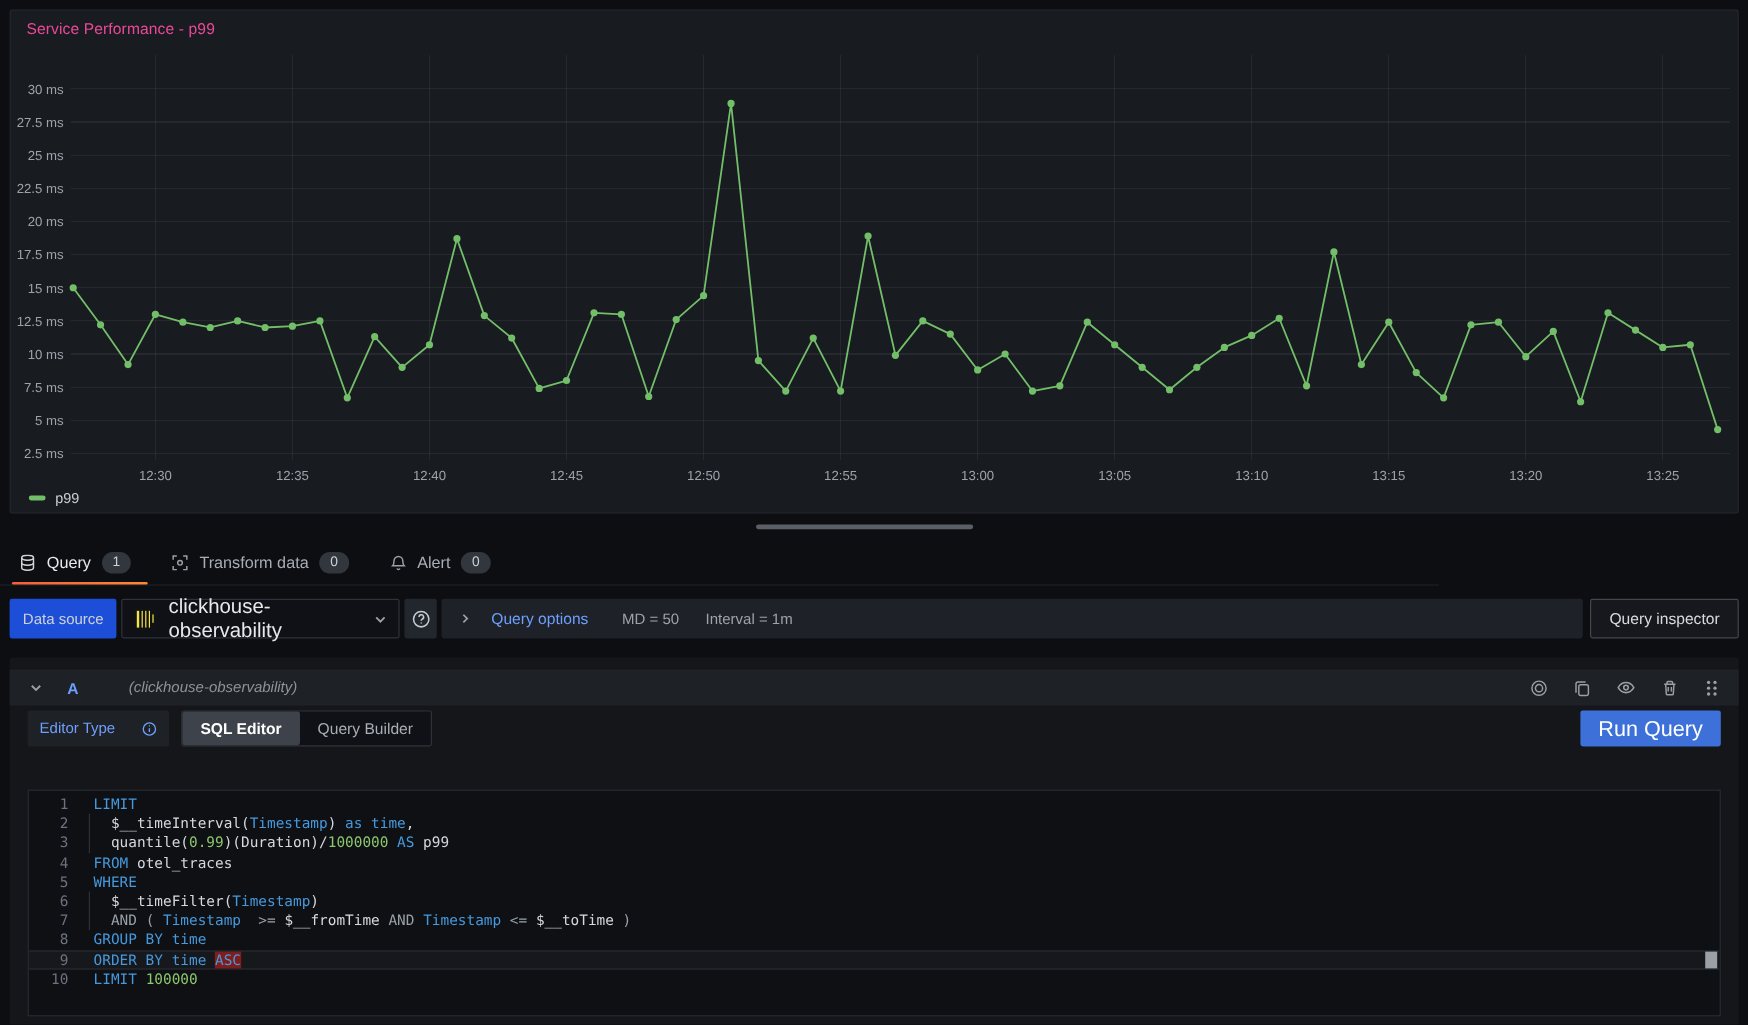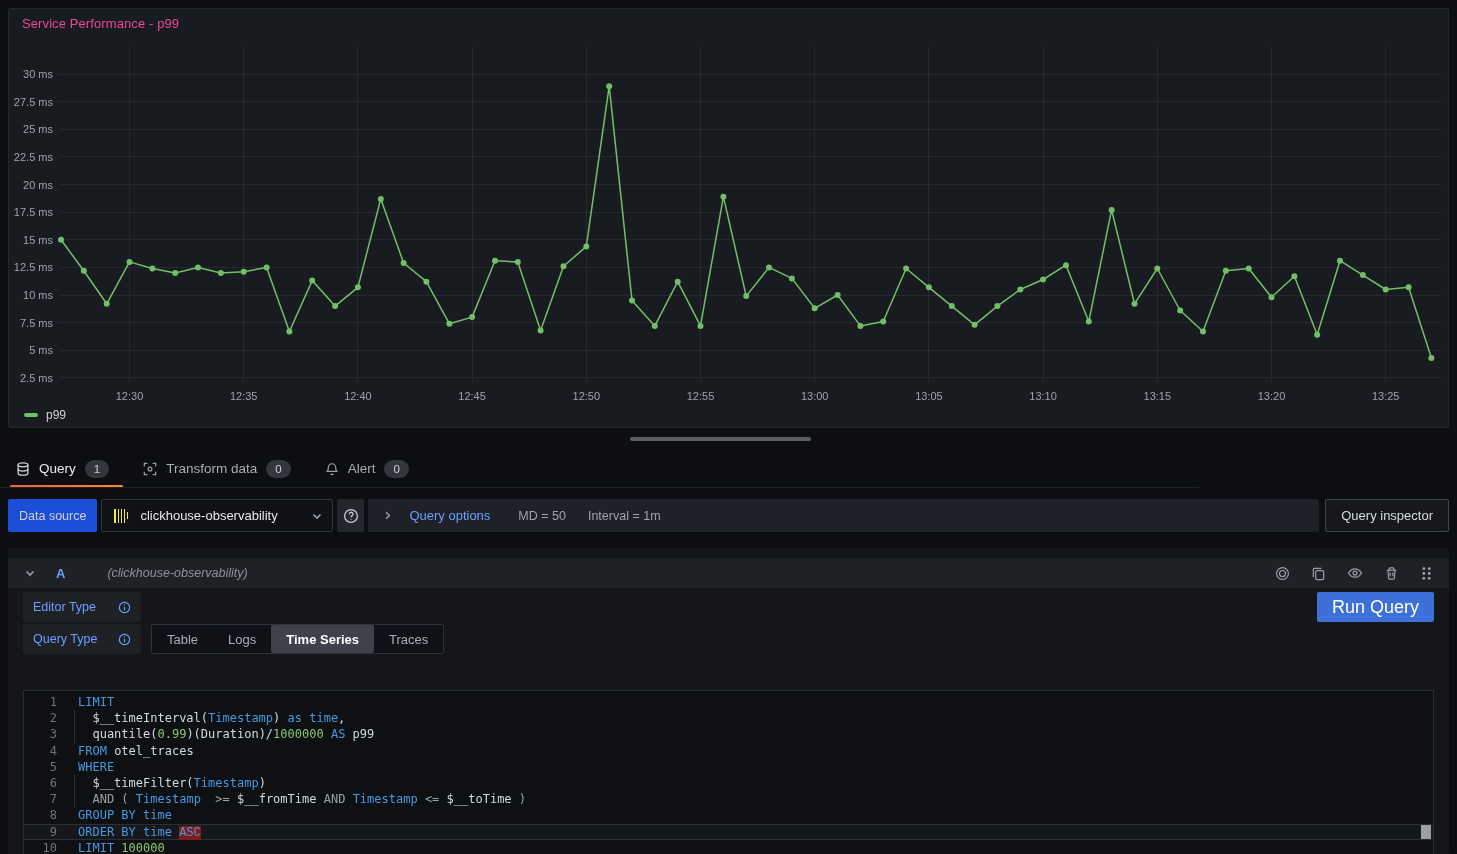--- a/index.html
+++ b/index.html
@@ -25,21 +25,21 @@
   .tab.active .tab-label { color:#e9eaeb; font-weight:500; }
   .tab-underline { position:absolute; left:0; right:0; bottom:0; height:2px; background:linear-gradient(90deg,#f55f3e 0%,#ff8833 100%); border-radius:1px; }
   .badge { background:#32363d; color:#ccd1d7; font-size:11.5px; line-height:18px; padding:0 9px; border-radius:10px; }
   .tab .ticon { color:#9aa0a8; display:flex; }
   .tab.active .ticon { color:#d2d5d9; }
 
   
   .ds-row { position:absolute; left:8px; top:499px; width:1441px; height:33px; display:flex; align-items:stretch; }
   .ds-label { background:#1d4ed8; color:#cfd3d9; font-size:12.5px; font-weight:500; display:flex; align-items:center; padding:16px 11px; border-radius:2px; }
   .ds-select { width:232px; margin-left:4px; background:#0f1116; border:1px solid #2e333b; border-radius:2px; display:flex; align-items:center; gap:9px; padding:0 9px; }
-  .ds-select .value { font-size:13px; color:#e7e8ea; }
+  .ds-select .value { font-size:17px; color:#e7e8ea; }
   .ch-logo { width:20px; height:20px; background:#101216; border-radius:3px; display:flex; align-items:center; justify-content:center; gap:1.5px; padding:3px; }
   .ch-logo i { display:block; width:2px; height:100%; background:#f5e642; }
   .ch-logo i.short { height:45%; }
   .icon-btn-sm { width:27px; margin-left:4px; background:#22262d; border-radius:2px; display:flex; align-items:center; justify-content:center; color:#c6cbd1; }
   .options-bar { flex:1; margin-left:4px; background:#1e2127; border-radius:2px; display:flex; align-items:center; padding:0 14px; }
   .options-bar .qopt { color:#6e9fff; font-size:13px; font-weight:500; margin-left:16px; }
   .options-bar .meta { color:#9da3ab; font-size:12.5px; margin-left:28px; }
   .inspector-btn { margin-left:6px; border:1px solid #42464e; background:#16181d; color:#d9dbde; font-size:13px; padding:0 15px; border-radius:2px; display:flex; align-items:center; cursor:pointer; font-family:inherit; }
 
   
@@ -59,21 +59,21 @@
   
   .code-block { position:relative; margin:36px 15px 0 15px; height:189px; background:#0e1014; border:1px solid #282c33; overflow:hidden; padding-top:3px; }
   .code-line { position:relative; display:flex; height:16.2px; line-height:16.2px; font-family:"DejaVu Sans Mono",monospace; font-size:12px; white-space:pre; }
   .gutter { width:33px; text-align:right; color:#6b7280; flex:0 0 33px; }
   .code-content { margin-left:21px; position:relative; }
   .indent-guide { position:absolute; left:50px; top:0; height:100%; width:1px; background:#2c3138; }
   .tok.kw { color:#4699dd; }
   .tok.num { color:#8cc66d; }
   .tok.op { color:#99a1a8; }
   .tok.id { color:#d5d8dc; }
-  .tok.sel { background:#7f1d1d;font-family:Liberation Mono, monospace; }
+  .tok.sel { background:#7f1d1d; }
   .code-line.current { background:rgba(255,255,255,0.035); box-shadow: inset 0 1px 0 #2b2f36, inset 0 -1px 0 #2b2f36; }
   .cursor-block { position:absolute; right:2px; top:1px; width:10px; height:14px; background:#9aa0a6; }
 
   svg.ic { display:block; }
 </style>
 </head>
 <body>
 
 <div class="panel">
   <div class="panel-title">Service Performance - p99</div>
@@ -328,39 +328,25 @@
       <div class="type-label">
         <span>Editor Type</span>
         <span style="display:flex;color:#6e9fff;">
           <svg class="ic" width="13" height="13" viewBox="0 0 16 16" fill="none" stroke="currentColor" stroke-width="1.4">
               <circle cx="8" cy="8" r="6.3"></circle>
               <path d="M8 7.2v4"></path>
               <circle cx="8" cy="4.8" r="0.7" fill="currentColor" stroke="none"></circle>
             </svg>
         </span>
       </div>
+      <div class="radio-group">
+        <span class="radio-opt active">SQL Editor</span>
+        <span class="radio-opt">Query Builder</span>
+      </div>
       <button class="run-btn">Run Query</button>
-    </div>
-    <div class="type-row">
-      <div class="type-label">
-        <span>Query Type</span>
-        <span style="display:flex;color:#6e9fff;">
-          <svg class="ic" width="13" height="13" viewBox="0 0 16 16" fill="none" stroke="currentColor" stroke-width="1.4">
-              <circle cx="8" cy="8" r="6.3"></circle>
-              <path d="M8 7.2v4"></path>
-              <circle cx="8" cy="4.8" r="0.7" fill="currentColor" stroke="none"></circle>
-            </svg>
-        </span>
-      </div>
-      <div class="radio-group">
-        <span class="radio-opt">Table</span>
-        <span class="radio-opt">Logs</span>
-        <span class="radio-opt active">Time Series</span>
-        <span class="radio-opt">Traces</span>
-      </div>
     </div>
   </div>
 
   <div class="code-block">
     <div id="sql-lines">
         <div class="code-line"><span class="gutter">1</span><span class="code-content"><span class="tok kw">LIMIT</span></span></div>
         <div class="code-line"><span class="gutter">2</span><span class="indent-guide"></span><span class="code-content"><span class="tok id">  $__timeInterval(</span><span class="tok kw">Timestamp</span><span class="tok id">) </span><span class="tok kw">as time</span><span class="tok id">,</span></span></div>
         <div class="code-line"><span class="gutter">3</span><span class="indent-guide"></span><span class="code-content"><span class="tok id">  quantile(</span><span class="tok num">0.99</span><span class="tok id">)(Duration)/</span><span class="tok num">1000000</span><span class="tok id"> </span><span class="tok kw">AS</span><span class="tok id"> p99</span></span></div>
         <div class="code-line"><span class="gutter">4</span><span class="code-content"><span class="tok kw">FROM</span><span class="tok id"> otel_traces</span></span></div>
         <div class="code-line"><span class="gutter">5</span><span class="code-content"><span class="tok kw">WHERE</span></span></div>

